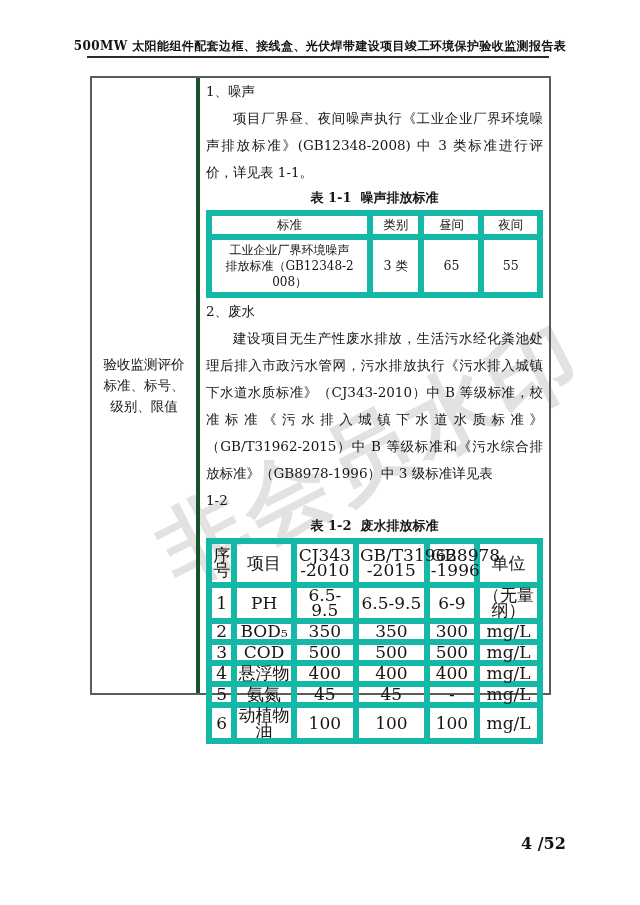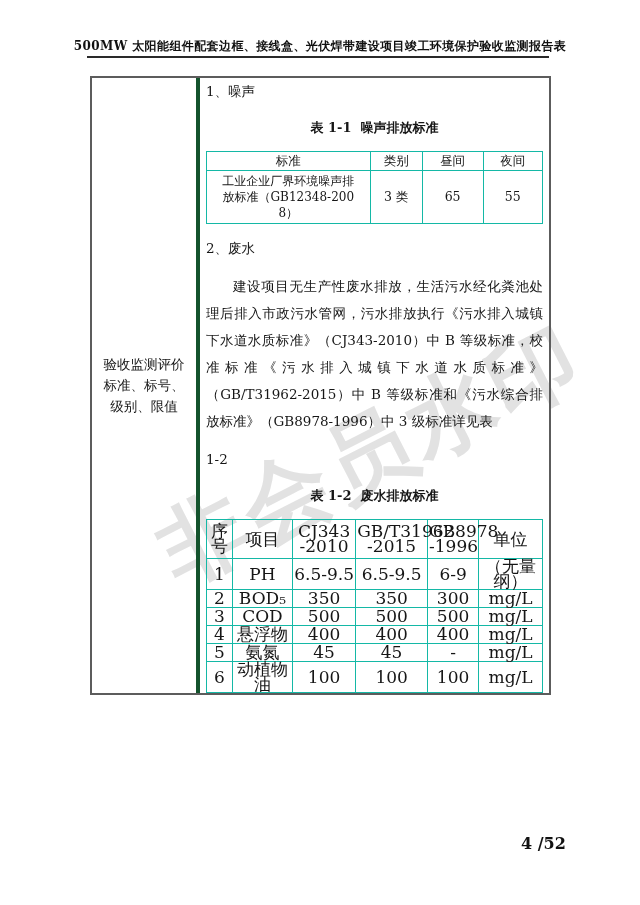--- a/index.html
+++ b/index.html
@@ -96,21 +96,21 @@
     margin: 3px 0 4px 0;
     white-space: pre;
   }
   table {
     border-collapse: collapse;
     width: 100%;
     table-layout: fixed;
     background: transparent;
   }
   td, th {
-    border: 1px solid #14b8a6;
+    border: 6px solid #14b8a6;
     text-align: center;
     vertical-align: middle;
     font-weight: normal;
     padding: 1px 2px;
     background: transparent;
   }
   .tbl1 { font-size: 12.5px; }
   .tbl1 th { height: 19px; line-height: 16px; }
   .tbl1 td { line-height: 16px; }
   .tbl1 .std-cell { font-size: 12px; line-break: anywhere; padding: 2px 12px; }
@@ -148,20 +148,21 @@
   <div class="header-title">500MW 太阳能组件配套边框、接线盒、光伏焊带建设项目竣工环境保护验收监测报告表</div>
   <div class="header-rule"></div>
 
   <div class="doc-table">
 
     <div class="left-cell">验收监测评价标准、标号、级别、限值</div>
 
     <div class="right-cell">
 
       <div class="sec-heading">1、噪声</div>
+      <div class="para">项目厂界昼、夜间噪声执行《工业企业厂界环境噪声排放标准》(GB12348-2008) 中 3 类标准进行评价，详见表 1-1。</div>
 
       <div class="tbl-title">表 1-1  噪声排放标准</div>
       <table class="tbl1">
         <tbody>
             <tr>
           <th class="c0">标准</th>
           <th class="c1">类别</th>
           <th class="c2">昼间</th>
           <th class="c3">夜间</th>
         </tr>

